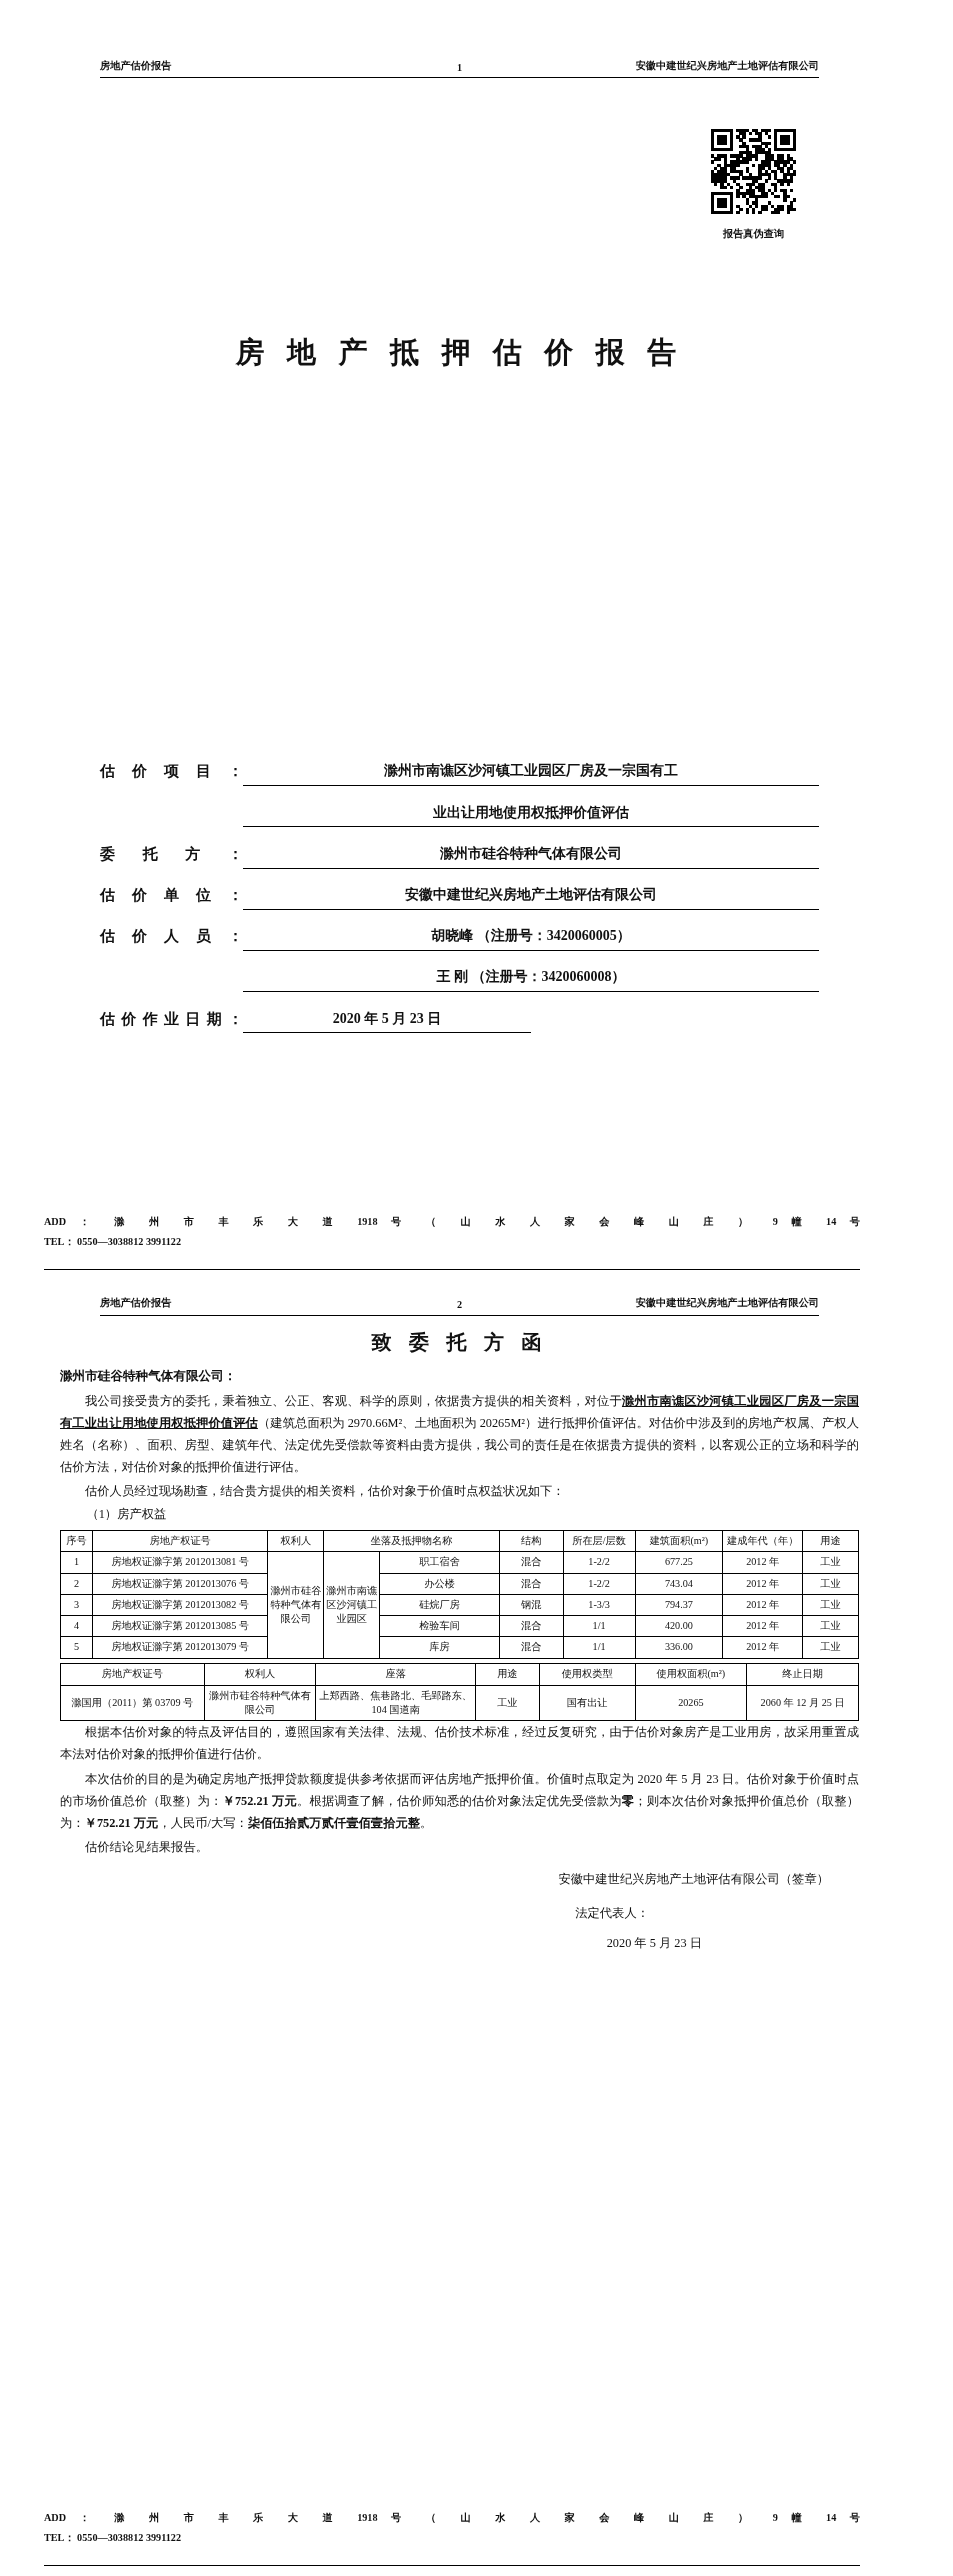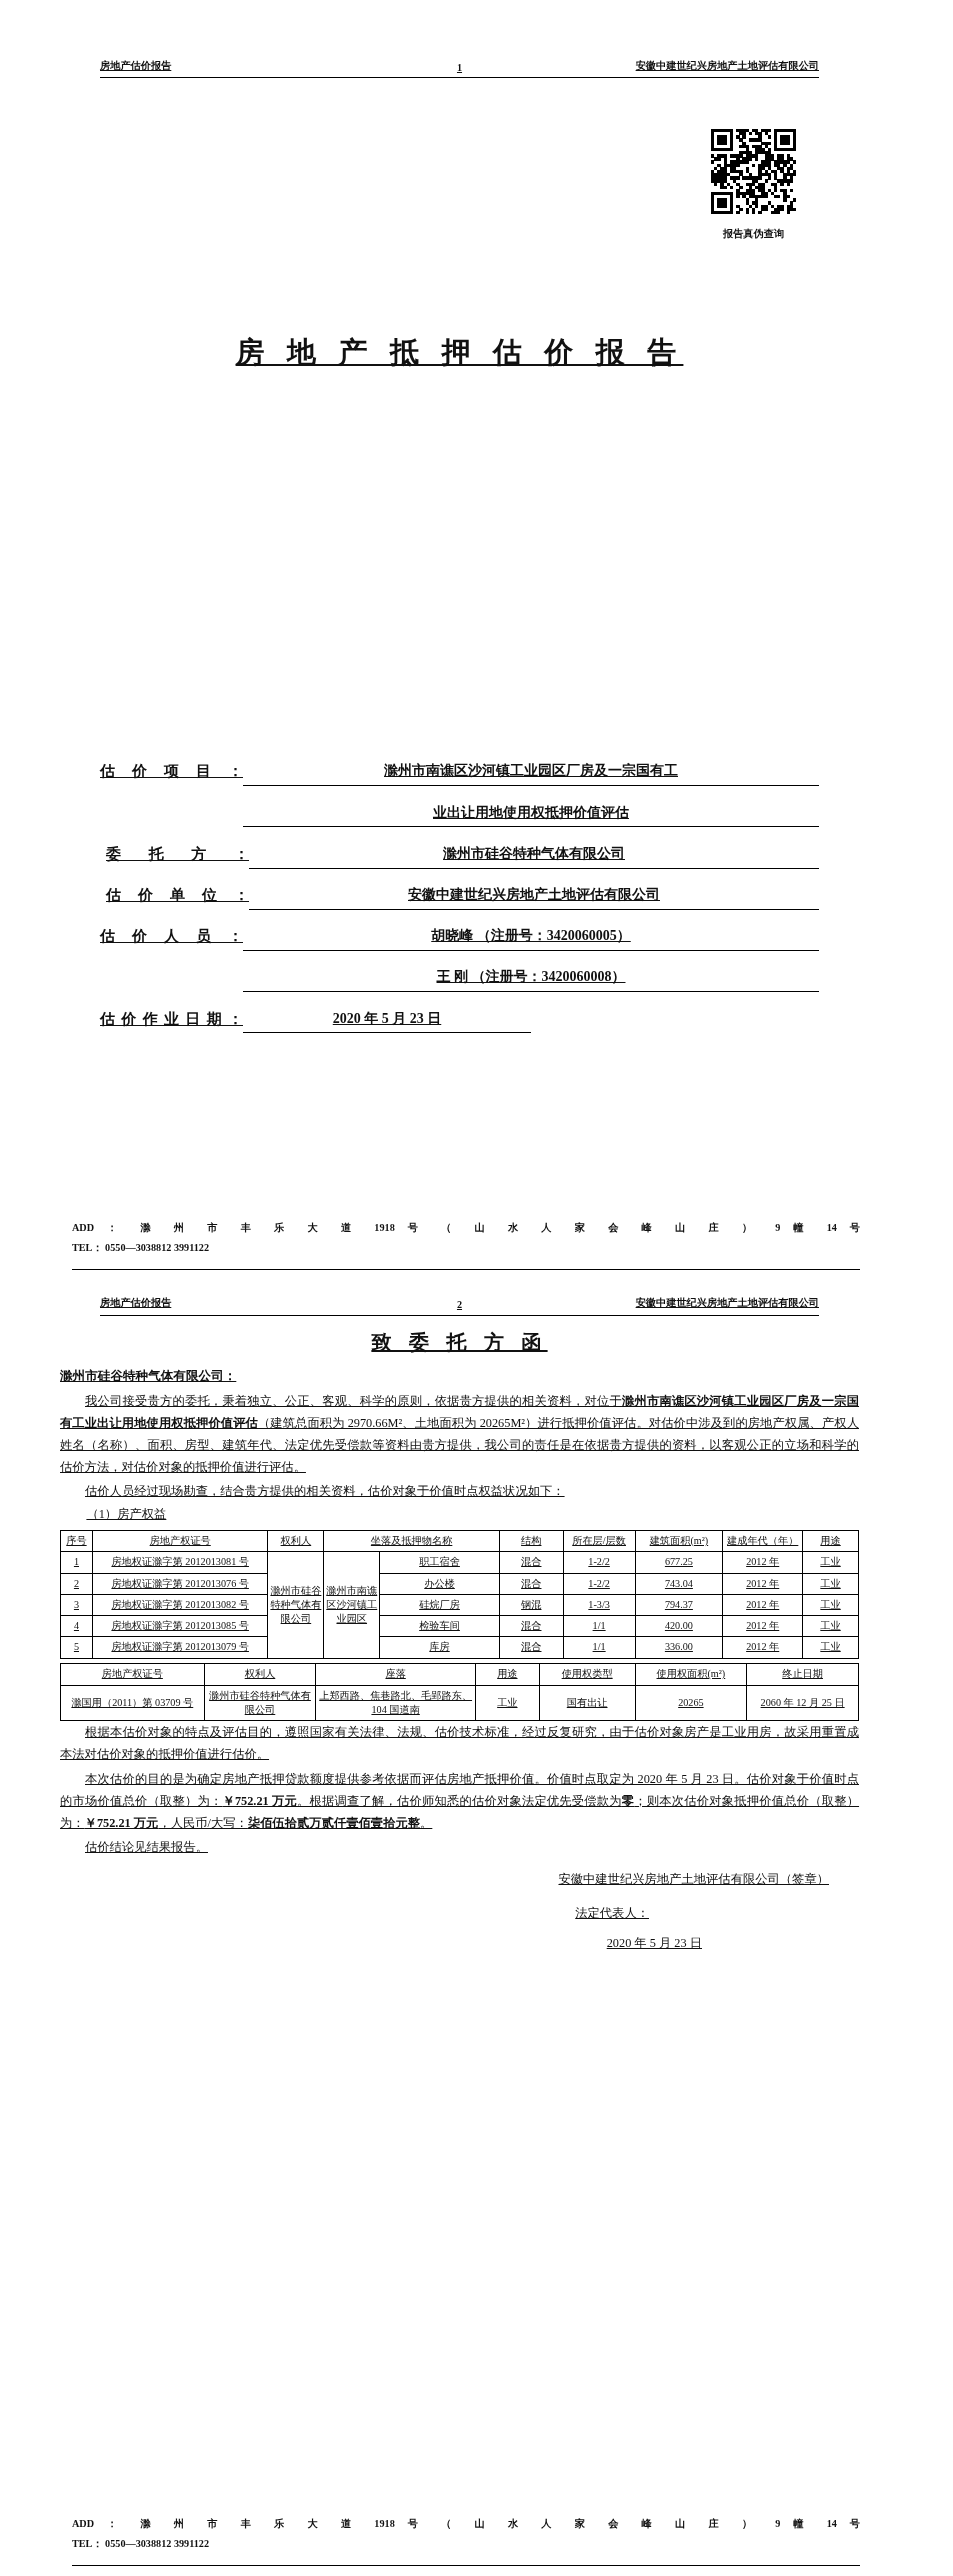--- a/index.html
+++ b/index.html
@@ -1,18 +1,18 @@
 <!DOCTYPE html>
 <html style="font-size:9.6px"><head>
 <meta charset="utf-8">
 <style>
   * { margin:0; padding:0; box-sizing:border-box; }
   html,body { background:#ffffff; }
   body { width:954px; color:#111; font-family:"Liberation Serif","DejaVu Serif",serif; }
-  .page { position:relative; width:919px; height:1288px; overflow:hidden; background:#fff;text-decoration:underline; }
+  .page { position:relative; width:919px; height:1288px; overflow:hidden; background:#fff; }
 
   
   .pg-header { display:flex; align-items:flex-end; margin:0 100px; padding-bottom:4.2px;
                border-bottom:1.2px solid #000; font-size:10.2px; font-weight:bold; }
   .page1 .pg-header { padding-top:59px; }
   .page2 .pg-header { padding-top:8.4px; }
   .h-left { flex:1; text-align:left; }
   .h-mid  { width:36px; text-align:center; }
   .h-right{ flex:1; text-align:right; }
 
@@ -20,32 +20,32 @@
   .qr-wrap { position:absolute; top:129px; right:123px; width:85px; text-align:center; }
   .qr { width:85px; height:85px; }
   .qr-caption { margin-top:13.2px; font-weight:bold; font-size:10.2px; white-space:nowrap; }
 
   
   .cover-title { margin-top:255px; text-align:center; font-size:29px; font-weight:bold;
                  letter-spacing:7.2px; font-family:"Liberation Sans","DejaVu Sans",sans-serif; }
   .doc-no { margin-top:58px; text-align:center; font-size:14.4px; font-weight:bold; }
   .fields { margin:385px 100px 0 100px; }
   .frow { display:flex; align-items:flex-end; min-height:28px; margin-bottom:13.2px; }
-  .frow.sp  { margin-top:13.2px;margin-left:6px; }
+  .frow.sp  { margin-top:13.2px; }
   .frow.sp2 { margin-top:6px; }
   .flabel { flex:0 0 143px; width:143px; font-size:15px; font-weight:bold; padding-bottom:4.8px;
             text-align:justify; text-align-last:justify;
             font-family:"Liberation Sans","DejaVu Sans",sans-serif; }
   .fvalue { flex:1; text-align:center; font-size:14px; font-weight:bold;
             border-bottom:1.2px solid #000; padding-bottom:4.8px; }
   .fvalue.short { flex:0 0 288px; }
 
   
-  .pg-footer { position:absolute; left:72px; right:59px; bottom:18px;
-               border-bottom:1.2px solid #000; padding-bottom:14px; font-size:10.2px; font-weight:bold; }
+  .pg-footer { position:absolute; left:44px; right:59px; bottom:18px;
+               border-bottom:1.2px solid #000; padding-bottom:20px; font-size:10.2px; font-weight:bold; }
   .page2 .pg-footer { bottom:9.6px; }
   .f-add { text-align:justify; text-align-last:justify; }
   .f-tel { margin-top:6px; }
 
   
   .content2 { margin:0 60px; font-size:12.3px; line-height:22px; }
   .letter-title { margin-top:15.6px; text-align:center; font-size:20px; font-weight:bold;
                   letter-spacing:6px; font-family:"Liberation Sans","DejaVu Sans",sans-serif; }
   .salutation { margin-top:12px; font-weight:bold; font-size:12.6px; }
   .para { text-align:justify; text-indent:25px; margin-top:2.4px; }

